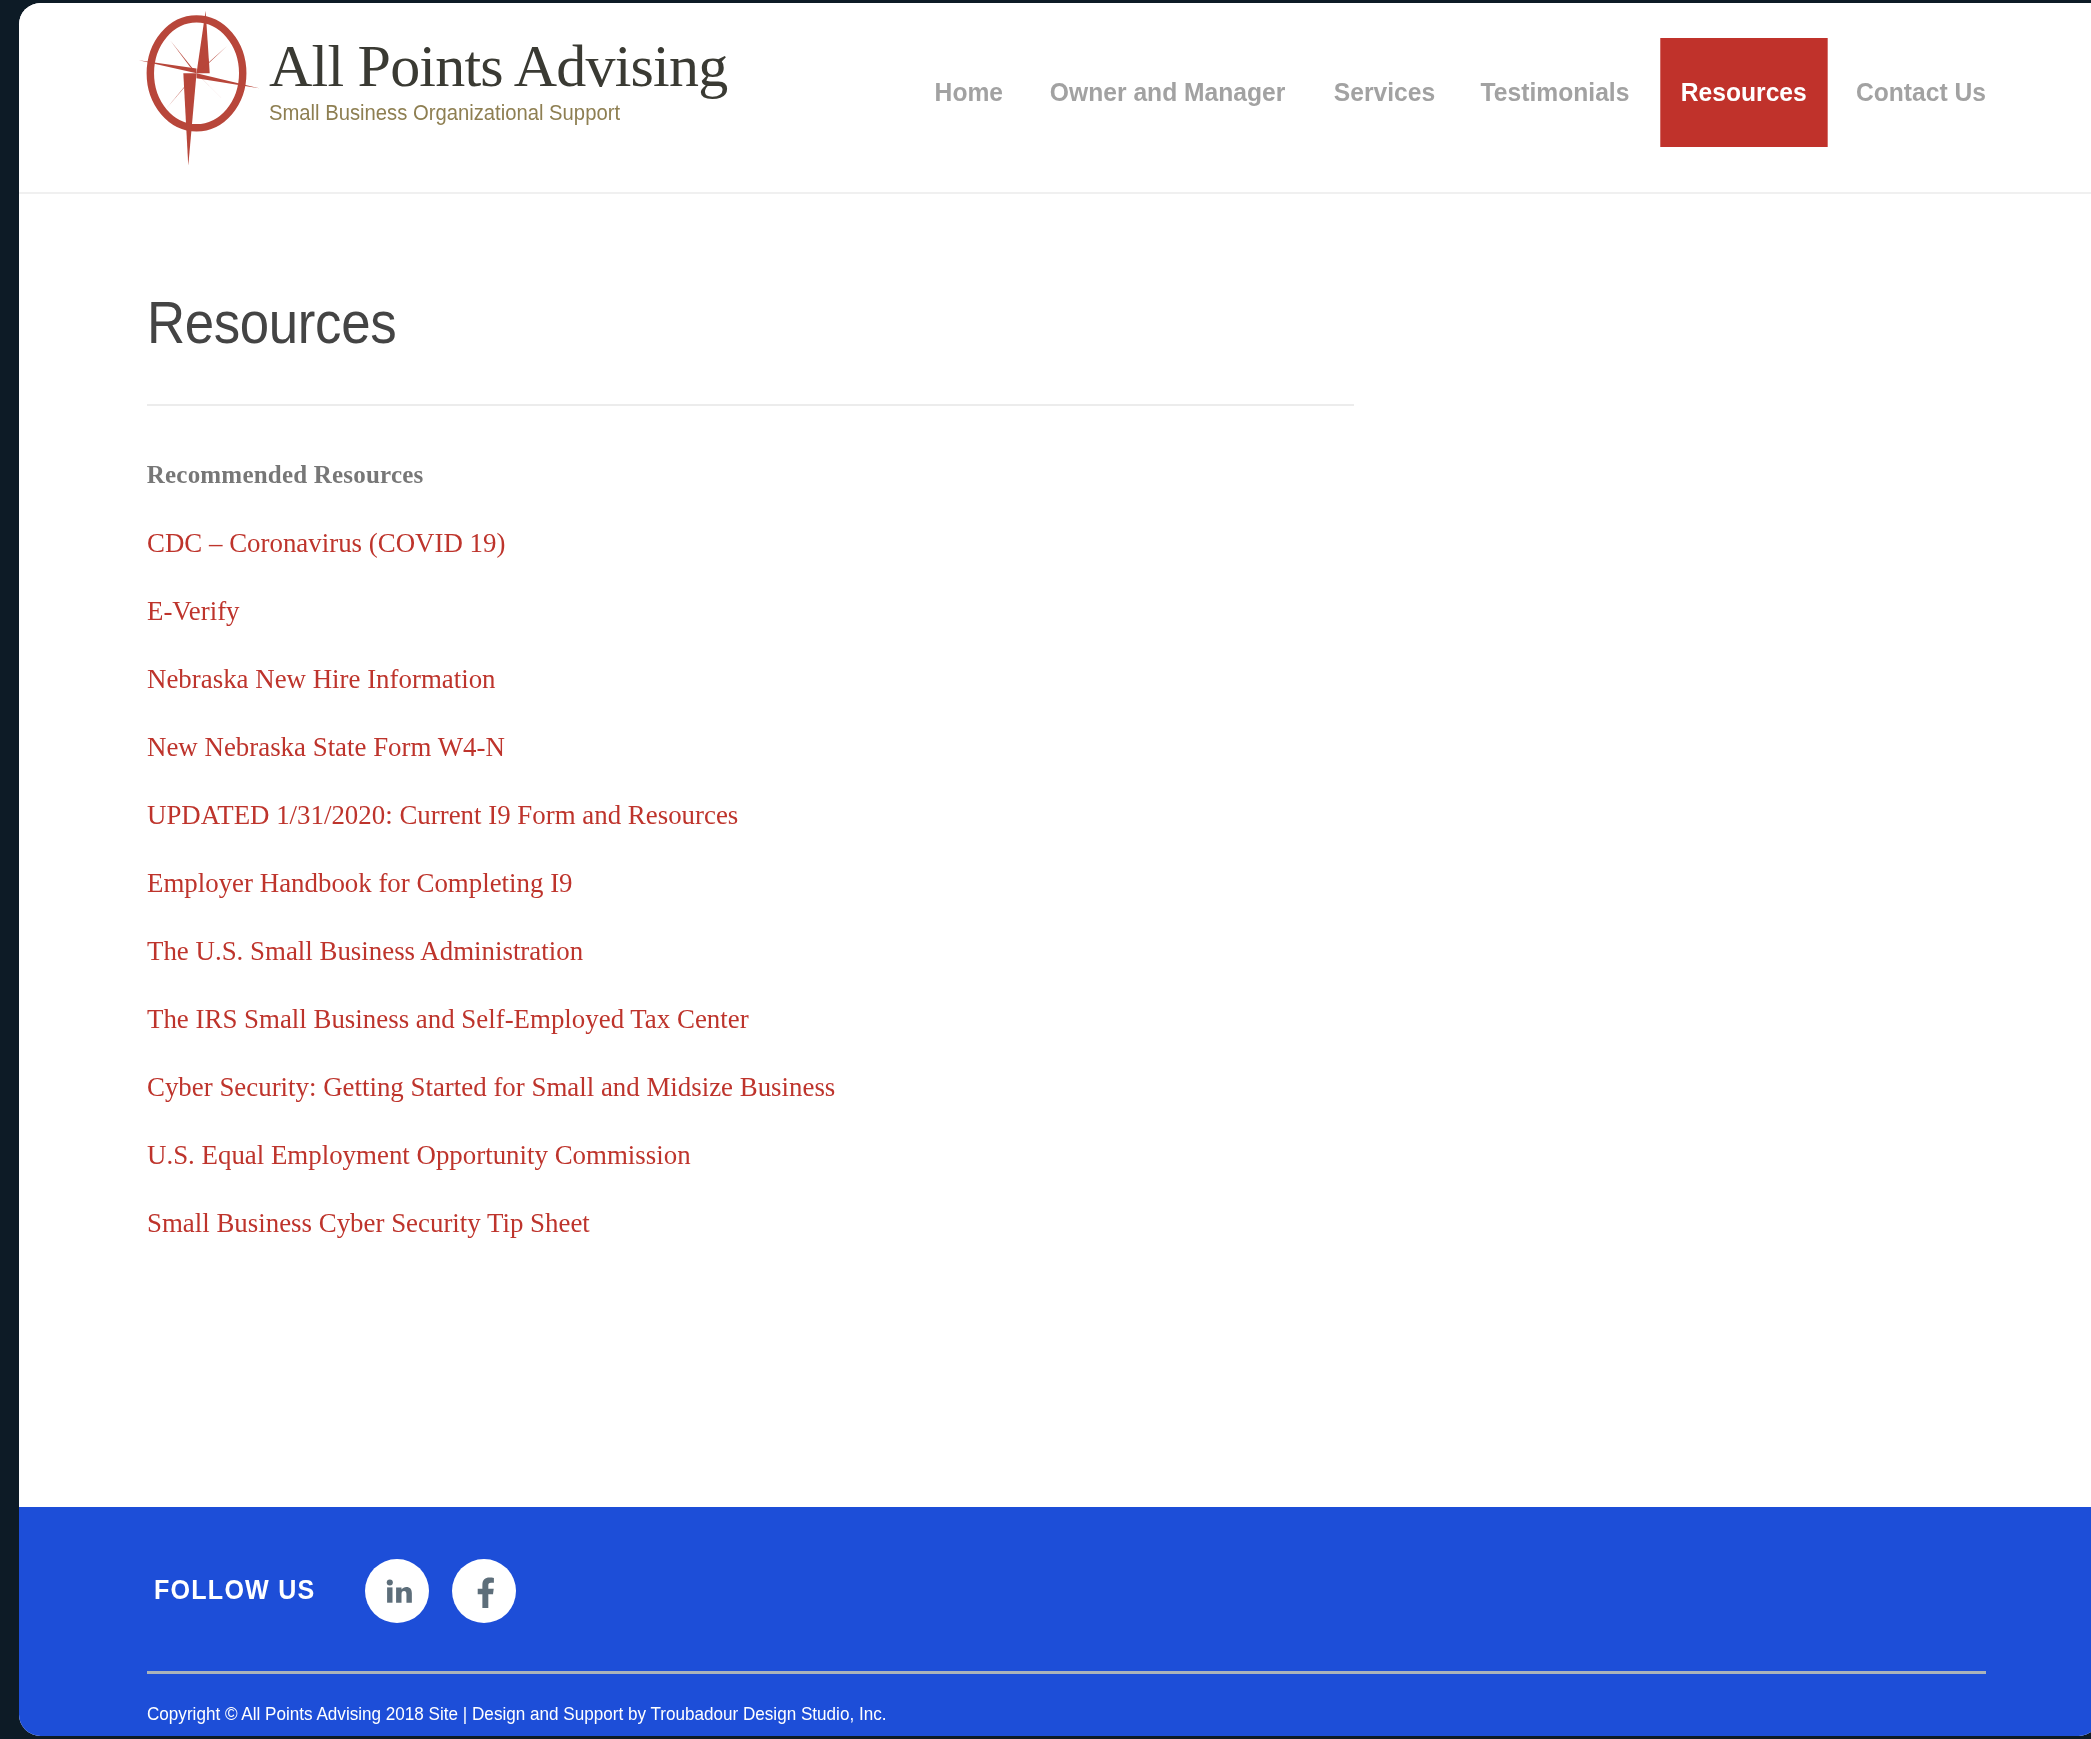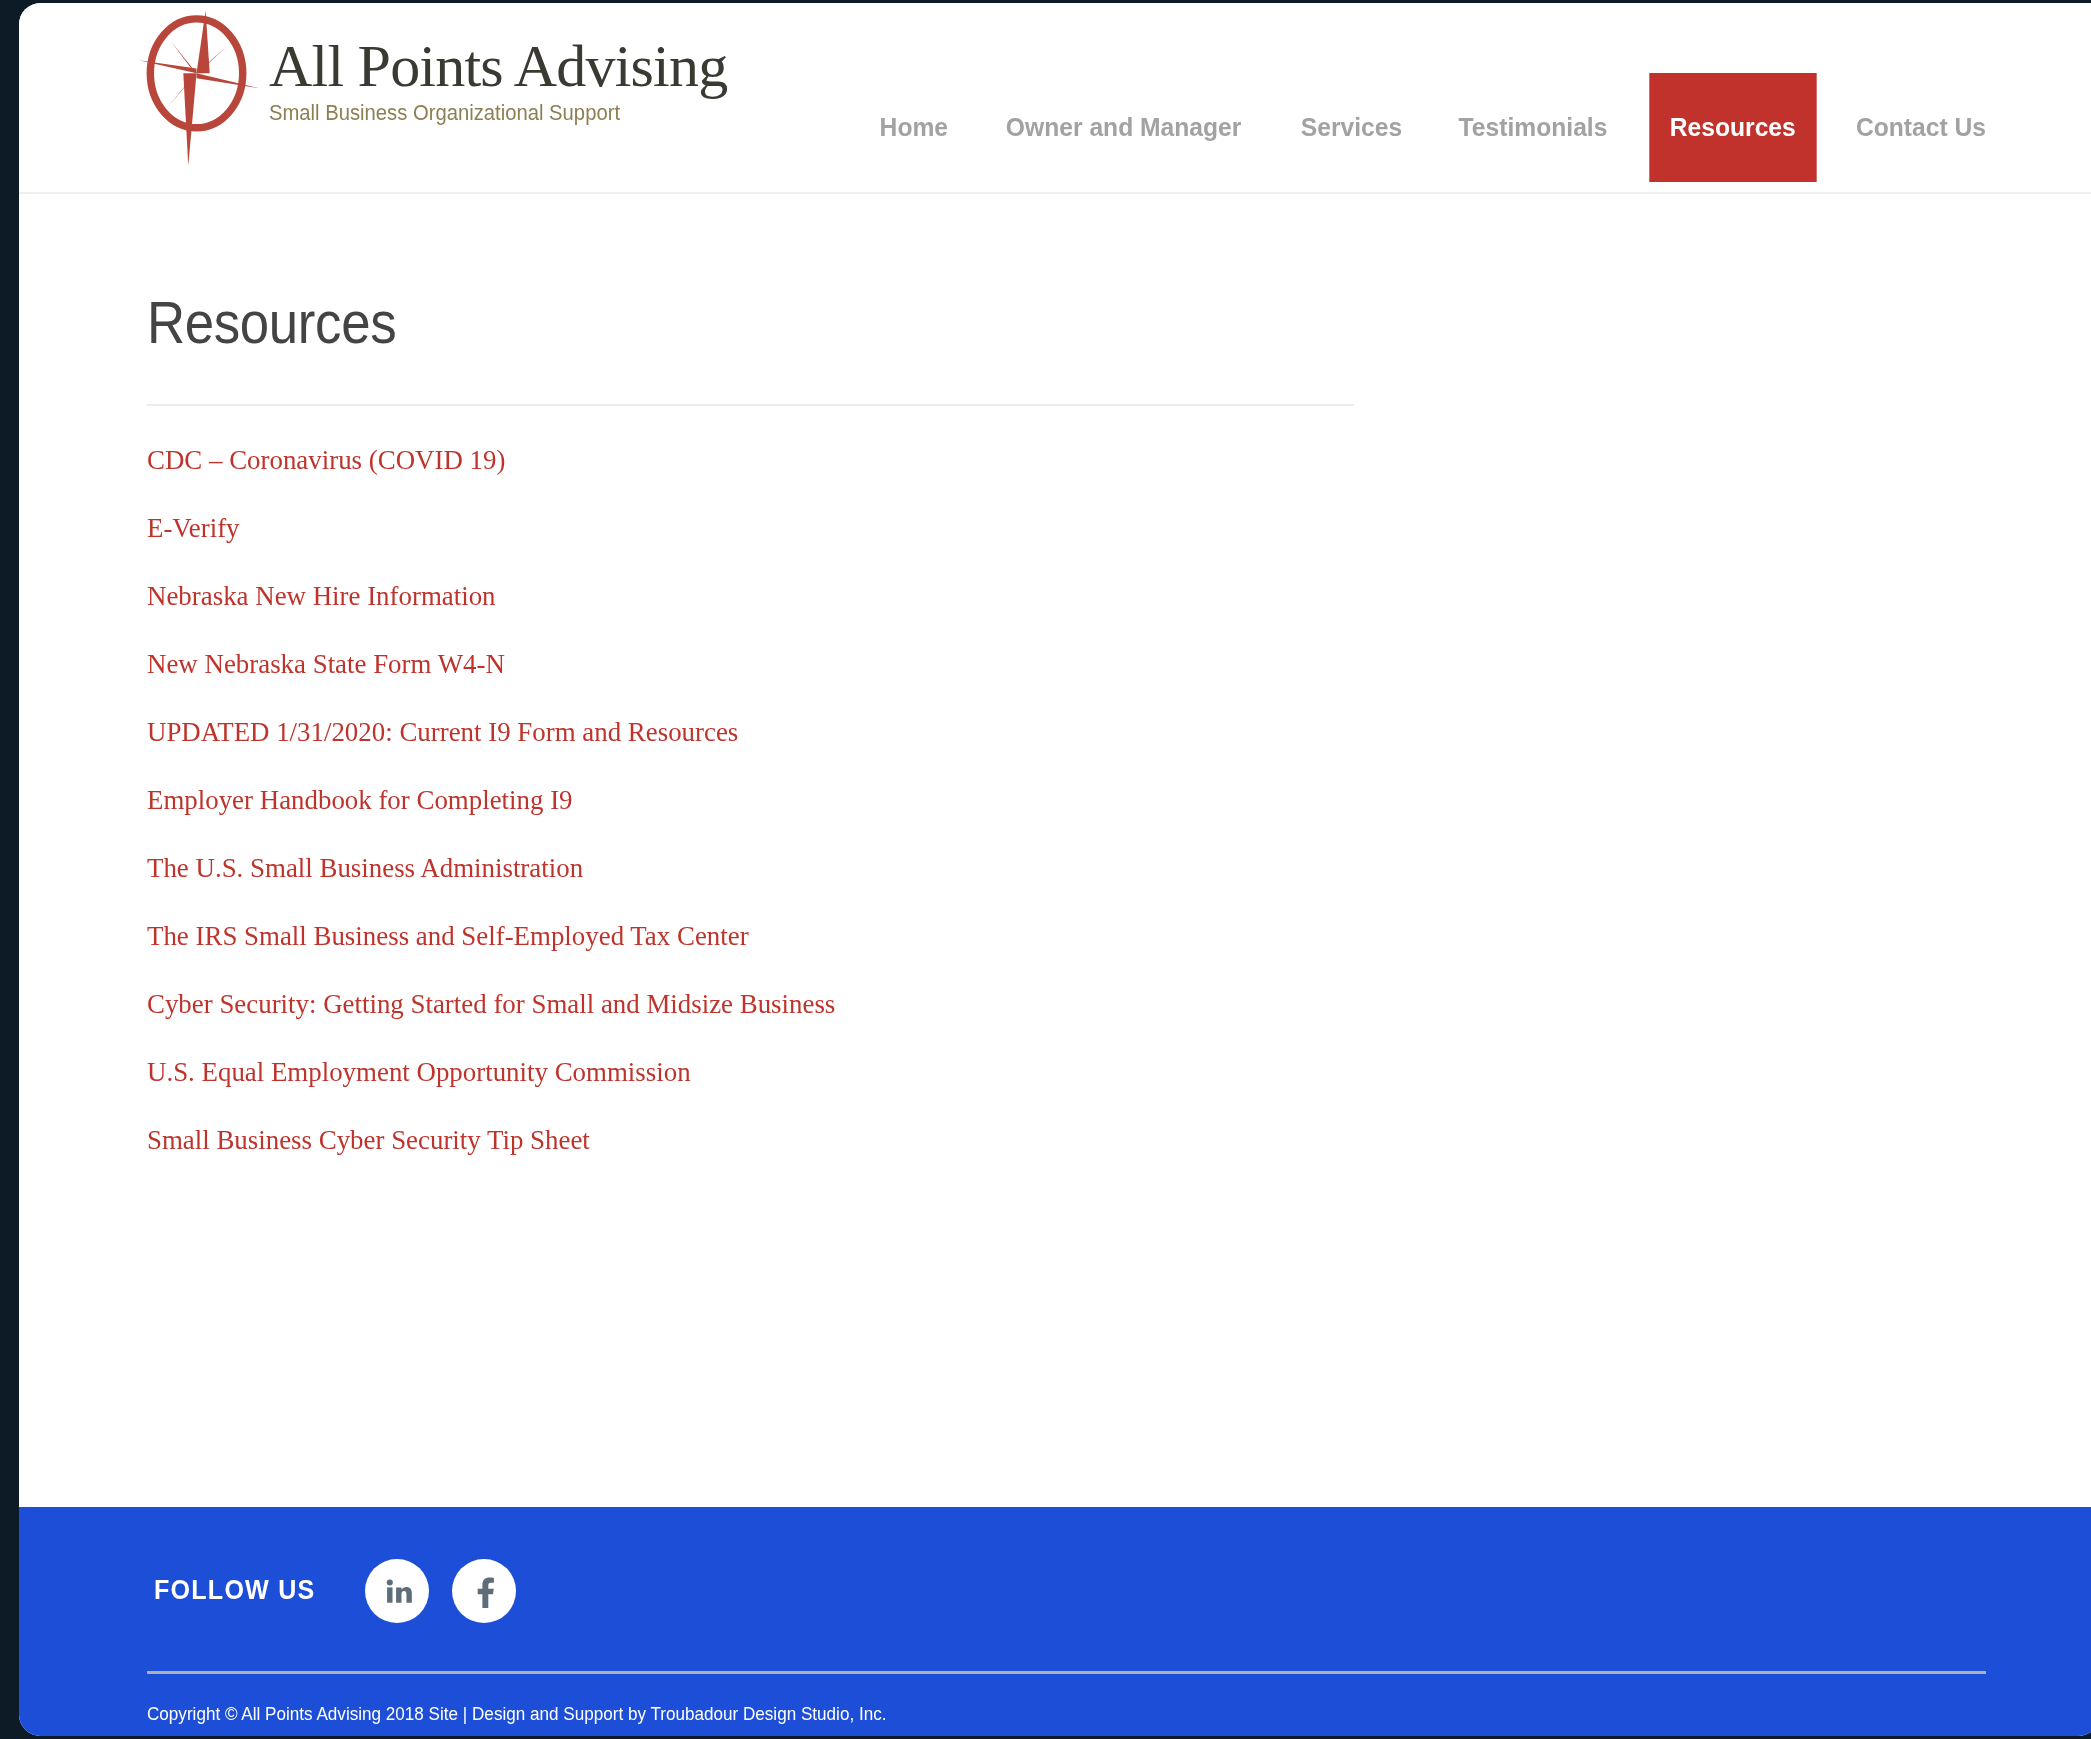--- a/index.html
+++ b/index.html
@@ -81,22 +81,21 @@
     white-space: nowrap;
   }
 
   
   .main-nav {
     position: absolute;
     right: 91px;
     top: 0;
     height: 179px;
     display: flex;
-    align-items: flex-end;
-    gap: 11px;
+    align-items: center;
   }
   .nav-item {
     display: flex;
     align-items: center;
     justify-content: center;
     height: 109px;
     padding: 0 18px;
     font-family: "Liberation Sans", sans-serif;
     font-size: 26.5px;
     font-weight: bold;
@@ -265,20 +264,21 @@
       </nav>
 
     </header>
 
     <main class="content">
       <div class="content-inner">
 
         <h1 class="page-title">Resources</h1>
         <div class="title-rule"></div>
 
+        <div class="section-heading">Recommended Resources</div>
 
         <div class="link-list">
           <a class="resource-link">CDC – Coronavirus (COVID 19)</a>
           <a class="resource-link">E-Verify</a>
           <a class="resource-link">Nebraska New Hire Information</a>
           <a class="resource-link">New Nebraska State Form W4-N</a>
           <a class="resource-link">UPDATED 1/31/2020: Current I9 Form and Resources</a>
           <a class="resource-link">Employer Handbook for Completing I9</a>
           <a class="resource-link">The U.S. Small Business Administration</a>
           <a class="resource-link">The IRS Small Business and Self-Employed Tax Center</a>

